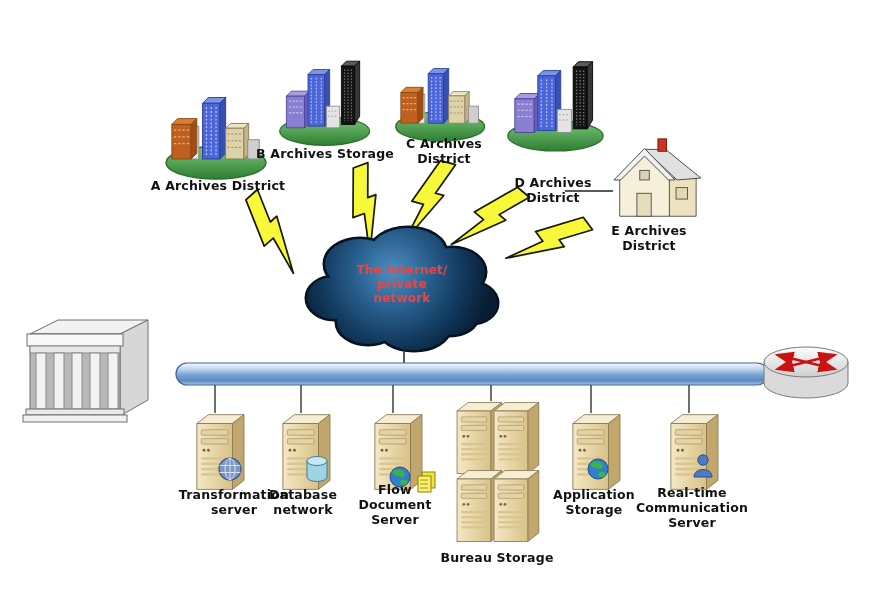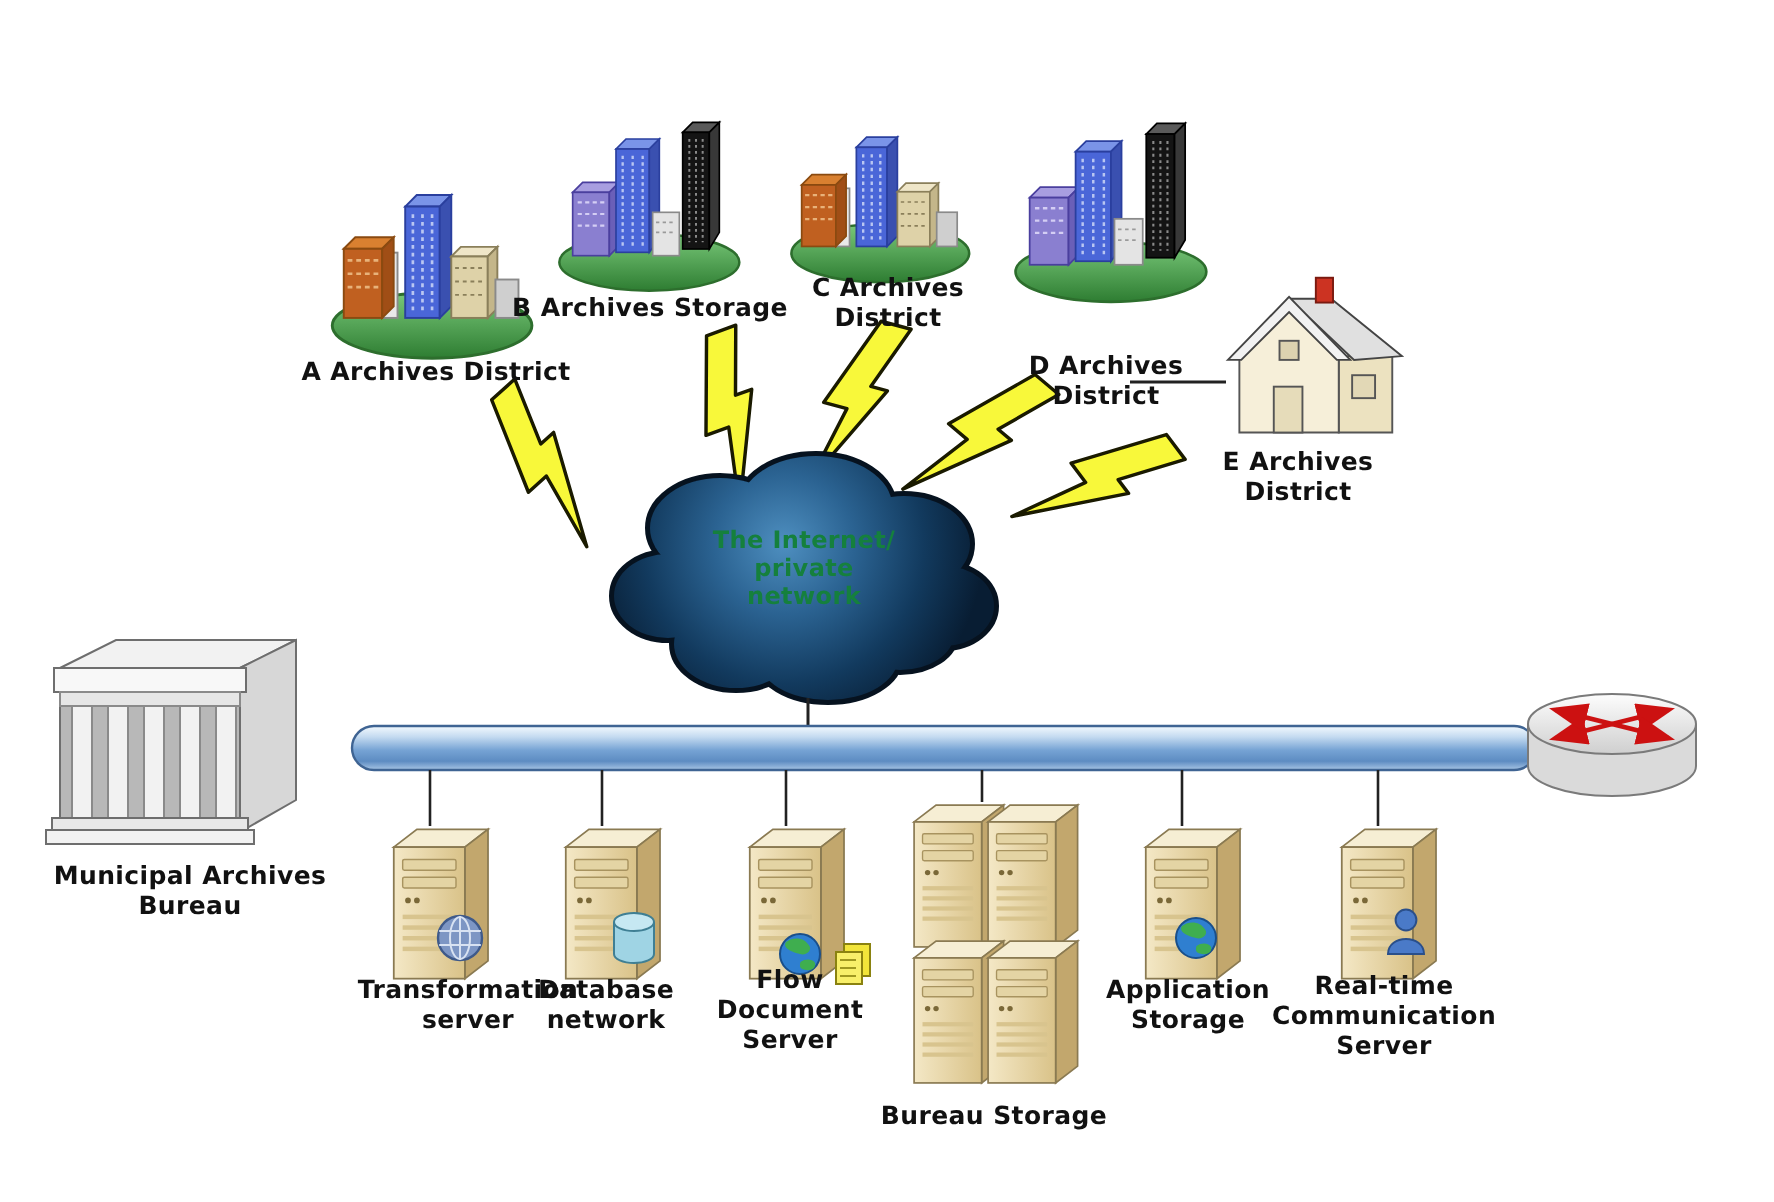--- a/index.html
+++ b/index.html
@@ -2,21 +2,21 @@
 <html><head>
 <meta charset="utf-8">
 <style>
   html,body{margin:0;padding:0;background:#ffffff;}
   #canvas{position:relative;width:887px;height:601px;background:#ffffff;overflow:hidden;
           font-family:"DejaVu Sans","Liberation Sans",sans-serif;}
   #diagram-svg{position:absolute;left:0;top:0;}
   .label{position:absolute;transform:translateX(-50%);text-align:center;
          font-weight:bold;font-size:12.5px;line-height:1.18;color:#111;
          white-space:pre-line;letter-spacing:.2px;}
-  .label.cloud-label{color:#15803d;font-size:12px;}
+  .label.cloud-label{color:#ef4444;font-size:12px;}
 </style>
 </head>
 <body>
 
 <div id="canvas">
 
 <svg id="diagram-svg" width="887" height="601" viewBox="0 0 887 601">
   <defs>
     <linearGradient id="gGreen" x1="0" y1="0" x2="0" y2="1">
       <stop offset="0" stop-color="#79c879"></stop>
@@ -249,22 +249,20 @@
 <div class="label" style="left:325px;top:147px">B Archives Storage</div>
 <div class="label" style="left:444px;top:137px">C Archives
 District</div>
 <div class="label" style="left:553px;top:176px">D Archives
 District</div>
 <div class="label" style="left:649px;top:224px">E Archives
 District</div>
 <div class="label cloud-label" style="left:402px;top:263px">The Internet/
 private
 network</div>
-<div class="label" style="left:95px;top:431px">Municipal Archives
-Bureau</div>
 <div class="label" style="left:234px;top:488px">Transformation
 server</div>
 <div class="label" style="left:303px;top:488px">Database
 network</div>
 <div class="label" style="left:395px;top:483px">Flow
 Document
 Server</div>
 <div class="label" style="left:497px;top:551px">Bureau Storage</div>
 <div class="label" style="left:594px;top:488px">Application
 Storage</div>

